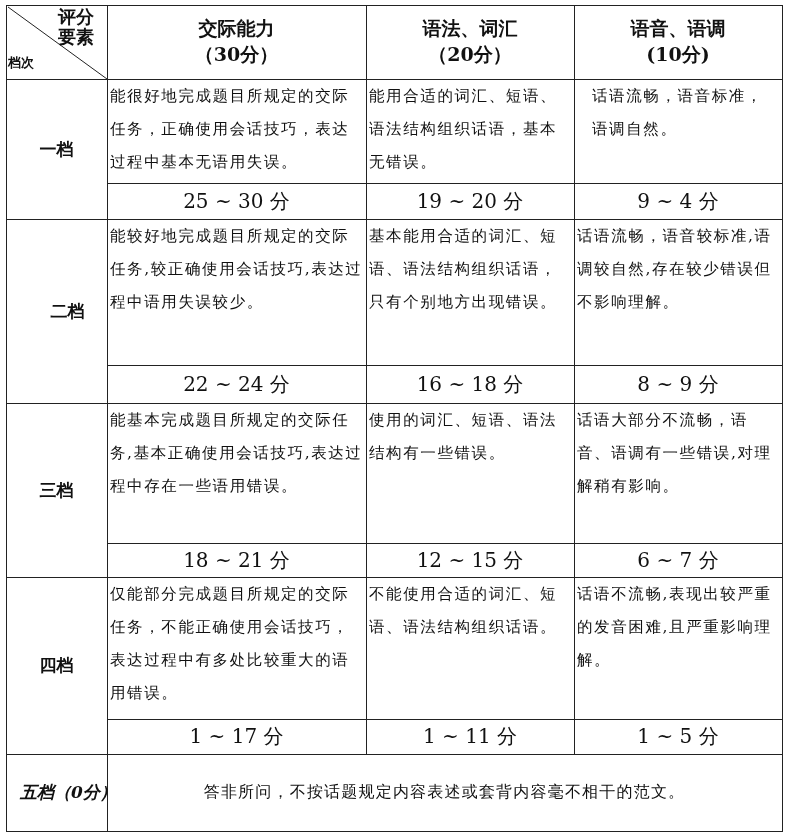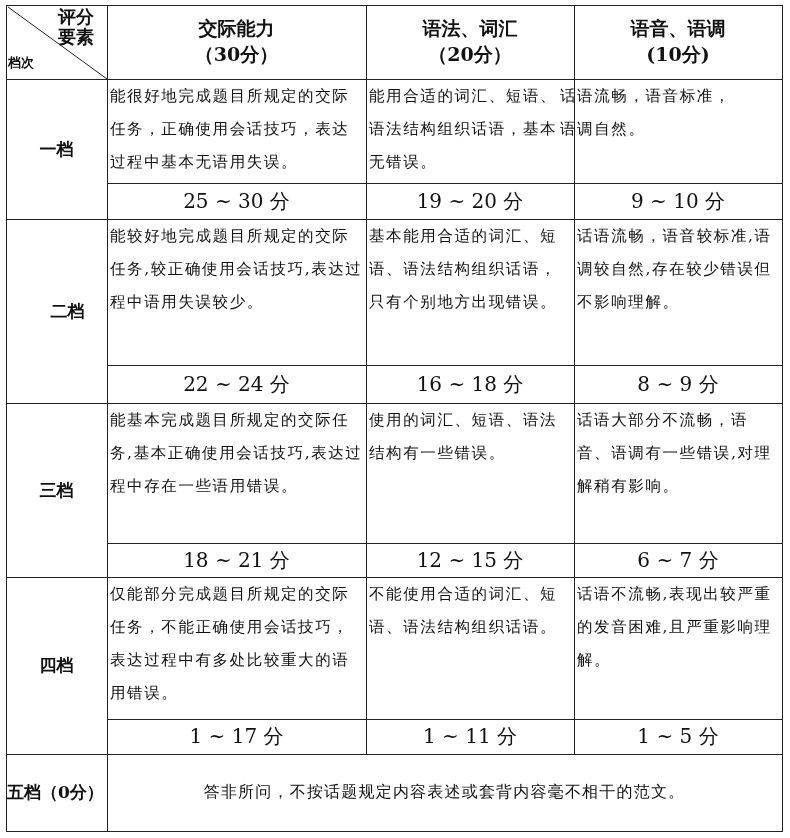--- a/index.html
+++ b/index.html
@@ -65,26 +65,26 @@
     <div>(10分)</div>
   </div>
 
   <div class="cell lvl" style="left:0;top:74px;width:101px;height:140px;">一档</div>
   <div class="cell desc" style="left:101px;top:75px;width:259px;height:103px;">
       <span>能很好地完成题目所规定的交际任务，正确使用会话技巧，表达过程中基本无语用失误。</span>
     </div>
   <div class="cell desc" style="left:360px;top:75px;width:208px;height:103px;">
       <span>能用合适的词汇、短语、语法结构组织话语，基本无错误。</span>
     </div>
-  <div class="cell desc" style="left:536px;top:75px;width:208px;height:103px;padding-left:18px;">
+  <div class="cell desc" style="left:568px;top:75px;width:208px;height:103px;padding-left:18px;">
       <span>话语流畅，语音标准，语调自然。</span>
     </div>
   <div class="cell score" style="left:101px;top:178px;width:259px;height:36px;">25 ~ 30 分</div>
   <div class="cell score" style="left:360px;top:178px;width:208px;height:36px;">19 ~ 20 分</div>
-  <div class="cell score" style="left:568px;top:178px;width:208px;height:36px;">9 ~ 10 分</div>
+  <div class="cell score" style="left:568px;top:178px;width:208px;height:36px;">9 ~ 4 分</div>
 
   <div class="cell lvl" style="left:0;top:214px;width:101px;height:184px;padding-left:22px;">二档</div>
   <div class="cell desc" style="left:101px;top:215px;width:259px;height:145px;">
       <span>能较好地完成题目所规定的交际任务,较正确使用会话技巧,表达过程中语用失误较少。</span>
     </div>
   <div class="cell desc" style="left:360px;top:215px;width:208px;height:145px;">
       <span>基本能用合适的词汇、短语、语法结构组织话语，只有个别地方出现错误。</span>
     </div>
   <div class="cell desc" style="left:568px;top:215px;width:208px;height:145px;">
       <span>话语流畅，语音较标准,语调较自然,存在较少错误但不影响理解。</span>
@@ -114,17 +114,17 @@
   <div class="cell desc" style="left:360px;top:573px;width:208px;height:141px;">
       <span>不能使用合适的词汇、短语、语法结构组织话语。</span>
     </div>
   <div class="cell desc" style="left:568px;top:573px;width:208px;height:141px;">
       <span>话语不流畅,表现出较严重的发音困难,且严重影响理解。</span>
     </div>
   <div class="cell score" style="left:101px;top:714px;width:259px;height:35px;">1 ~ 17 分</div>
   <div class="cell score" style="left:360px;top:714px;width:208px;height:35px;">1 ~ 11 分</div>
   <div class="cell score" style="left:568px;top:714px;width:208px;height:35px;">1 ~ 5 分</div>
 
-  <div class="cell lvl" style="left:0;top:749px;width:104px;height:77px;justify-content:flex-start;padding-left:1px;white-space:nowrap;">五档（0分）</div>
+  <div class="cell lvl" style="left:0;top:749px;width:104px;height:77px;justify-content:flex-start;padding-left:14px;white-space:nowrap;font-style:italic;">五档（0分）</div>
   <div class="cell wide" style="left:101px;top:749px;width:675px;height:77px;">
       <span>答非所问，不按话题规定内容表述或套背内容毫不相干的范文。</span>
     </div>
 </div>
 
 </body></html>

